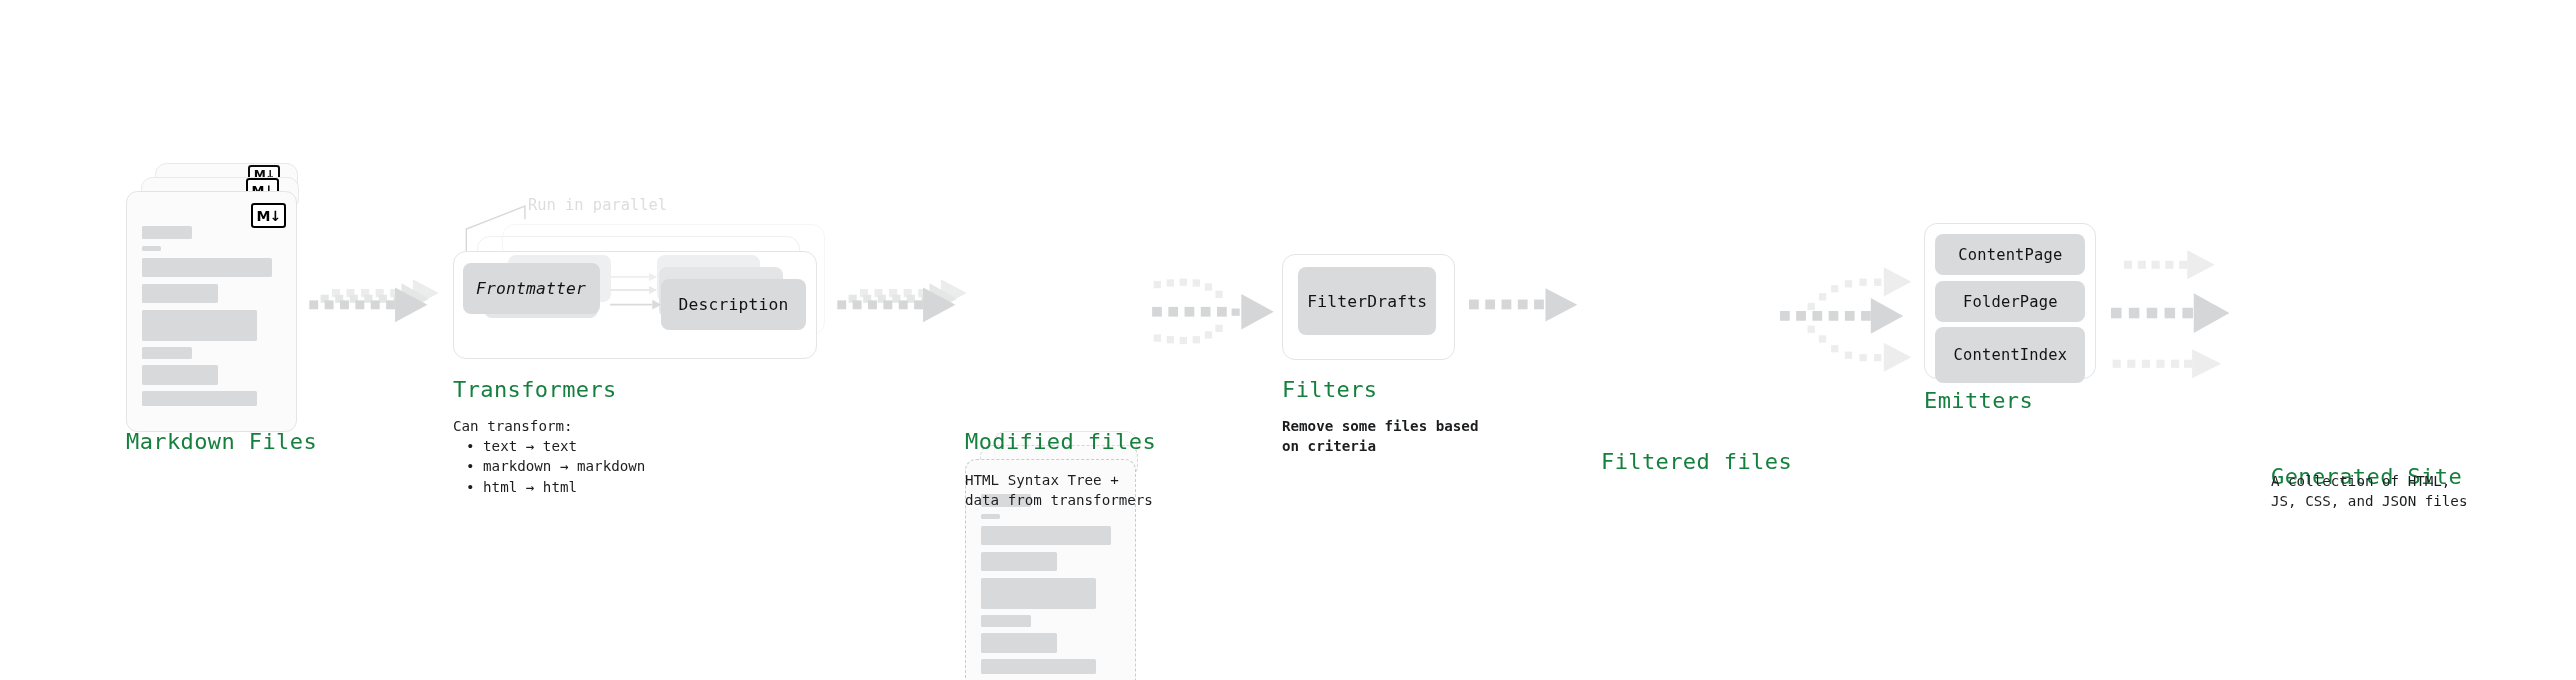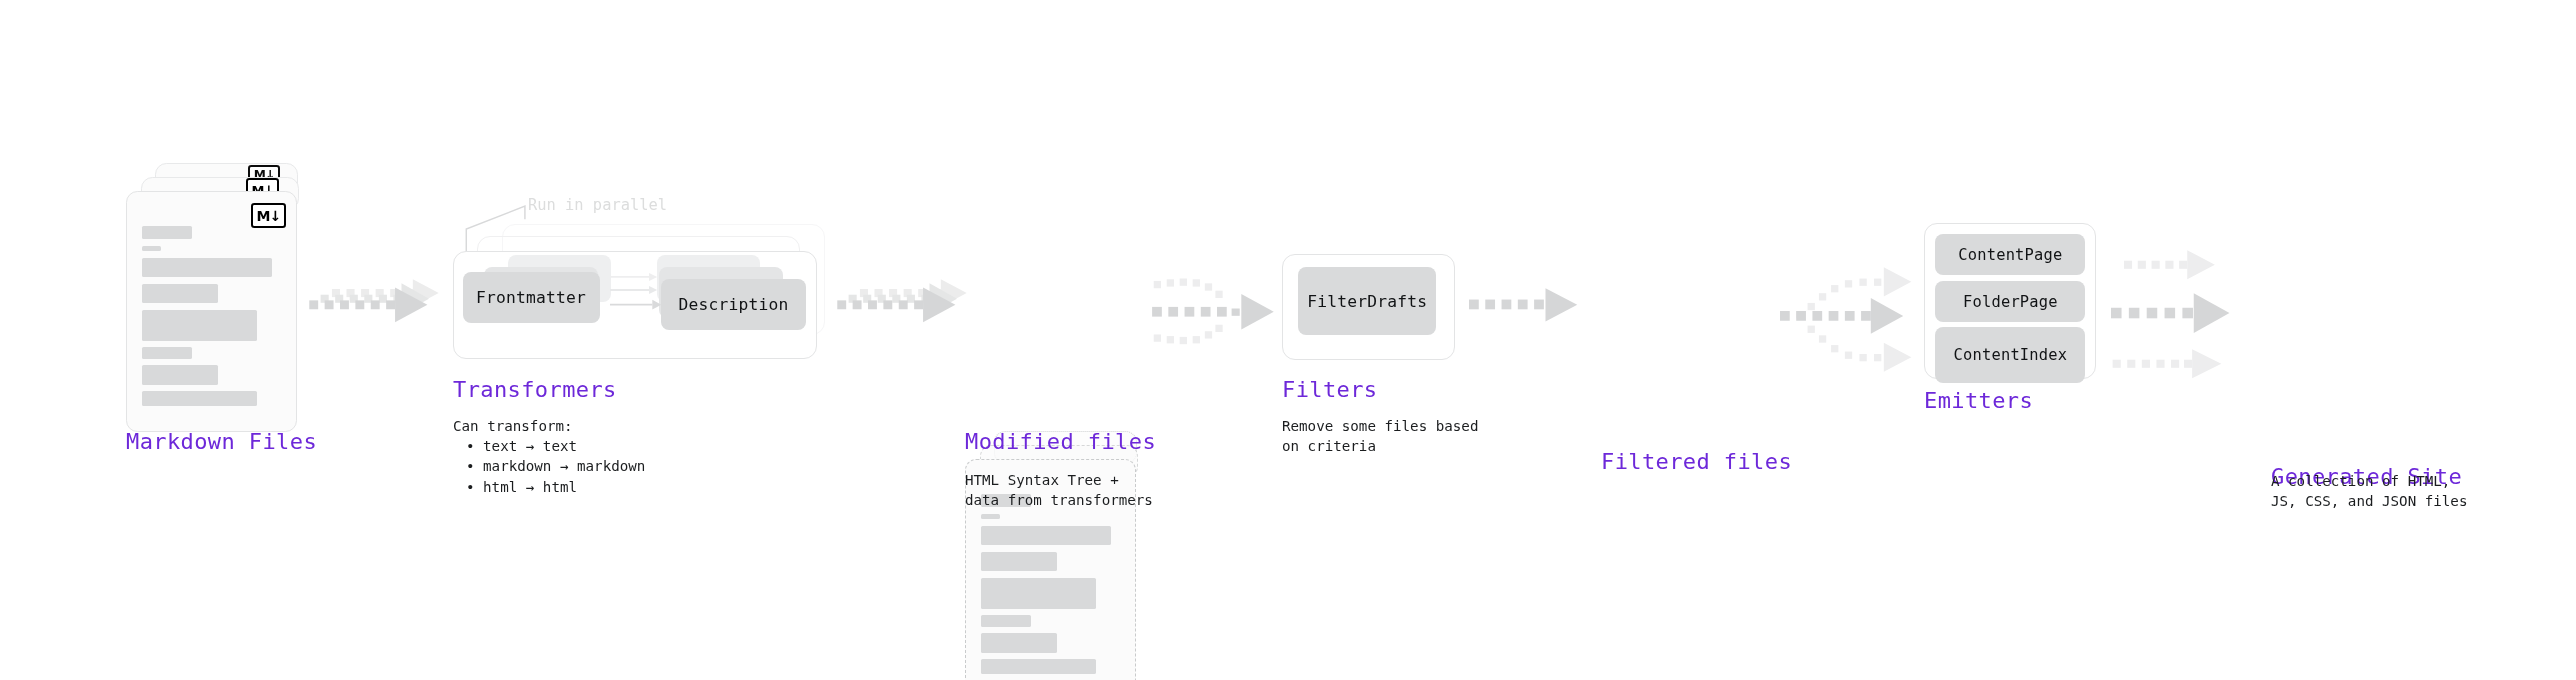--- a/index.html
+++ b/index.html
@@ -57,21 +57,21 @@
     display:flex;align-items:center;justify-content:center;
     font-size:16.3px;color:#111315;white-space:nowrap;
     letter-spacing:0.2px;
   }
   .chip.g1{background:#e4e5e6;}
   .chip.g2{background:#eeeff0;}
 
   
   .title{
     position:absolute;
-    font-size:22px;letter-spacing:0.4px;color:#6d28d9;white-space:nowrap;
+    font-size:22px;letter-spacing:0.4px;color:#15803d;white-space:nowrap;
   }
   .sub{
     position:absolute;
     font-size:14.2px;line-height:20.3px;color:#1b1d1f;white-space:pre;
   }
   .ghost-label{
     position:absolute;font-size:15.4px;color:#dcdddd;white-space:nowrap;
   }
   .bullets{position:absolute;font-size:14.2px;line-height:20.3px;color:#1b1d1f;}
   .bullets div{white-space:pre;}
@@ -166,21 +166,21 @@
       <g stroke="#e8e9ea" stroke-width="2.2" fill="none">
         <line x1="0" y1="22" x2="48" y2="22"></line>
           <polygon points="48,17 58,22 48,27" fill="#e8e9ea" stroke="none"></polygon>
       </g>
       <g stroke="#d9dadb" stroke-width="2.2" fill="none">
         <line x1="0" y1="40" x2="52" y2="40"></line>
           <polygon points="52,34 63,40 52,46" fill="#d9dadb" stroke="none"></polygon>
       </g>
     </svg>
 
-    <div class="chip" style="left:19.5px;top:81px;width:137px;height:51px;">
+    <div class="chip" style="left:19.5px;top:72px;width:137px;height:51px;font-style:italic;">
       <span>Frontmatter</span>
     </div>
     <div class="chip" style="left:218px;top:88px;width:145px;height:51px;">
       <span>Description</span>
     </div>
   </div>
 
   <div class="title" style="left:453px;top:377px;">Transformers</div>
   <div class="sub" style="left:453px;top:416px;">Can transform:</div>
   <div class="bullets" style="left:466px;top:436px;">
@@ -273,21 +273,21 @@
   </div>
 
   <div class="node" style="left:1282px;top:254px;">
     <div class="panel" style="left:0;top:0;width:173px;height:106px;"></div>
     <div class="chip" style="left:16.3px;top:13px;width:138px;height:68px;justify-content:center;">
       <span>FilterDrafts</span>
     </div>
   </div>
 
   <div class="title" style="left:1282px;top:377px;">Filters</div>
-  <div class="sub" style="left:1282px;top:416px;">Remove some files based
+  <div class="sub" style="left:1282px;top:416px;font-weight:bold;">Remove some files based
 on criteria</div>
 
   <div class="node" style="left:1469px;top:288px;">
     <svg width="118" height="41" viewBox="0 0 145 50">
       <g fill="#d5d6d7">
         <rect x="0" y="14" width="12" height="12"></rect>
           <rect x="20" y="14" width="12" height="12"></rect>
         <rect x="40" y="14" width="12" height="12"></rect>
           <rect x="60" y="14" width="12" height="12"></rect>
         <rect x="80" y="14" width="12" height="12"></rect>

